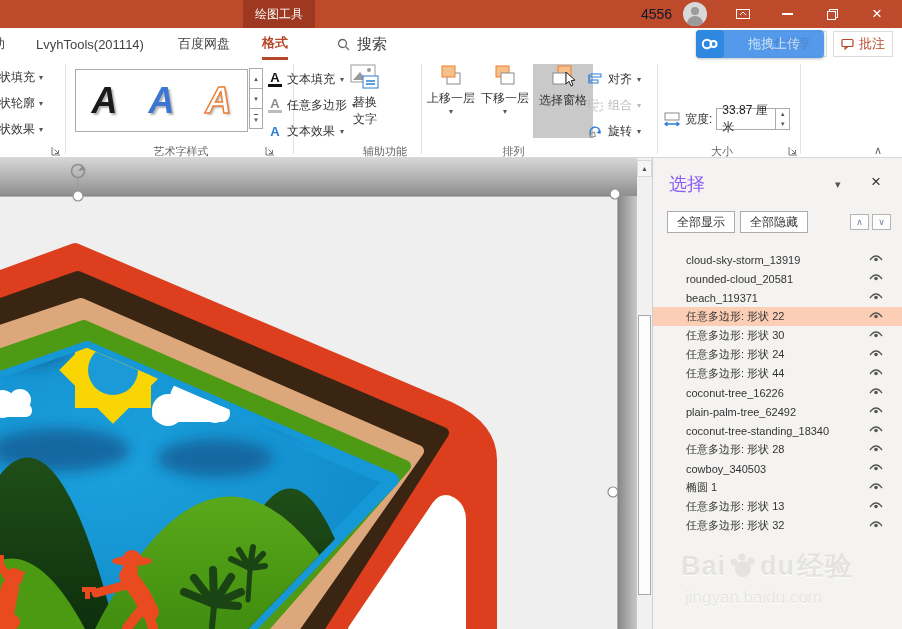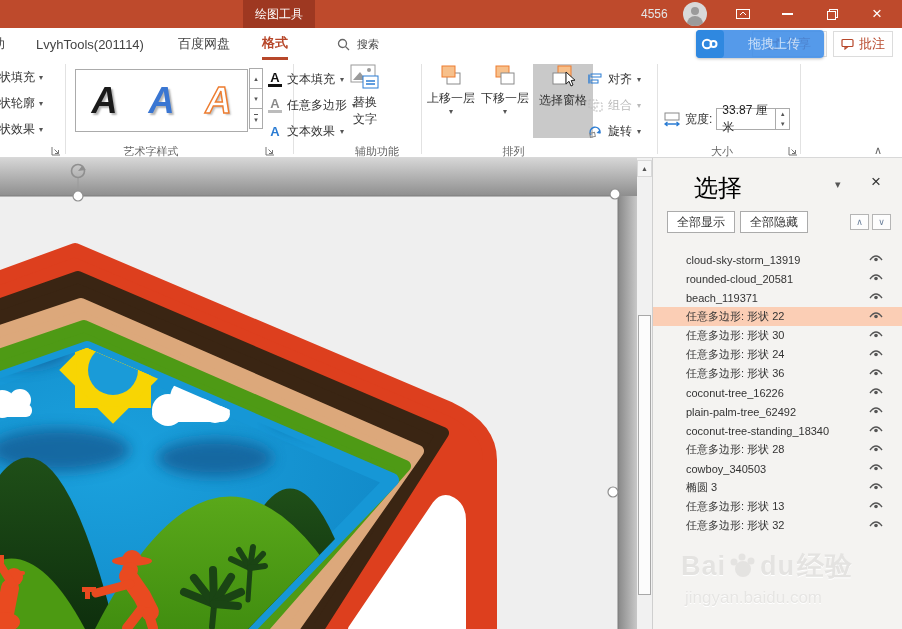--- a/index.html
+++ b/index.html
@@ -4,39 +4,39 @@
 <style>
   * { margin:0; padding:0; box-sizing:border-box; }
   html,body { width:902px; height:629px; overflow:hidden; }
   body { font-family:"Liberation Sans","DejaVu Sans",sans-serif; background:#fff; }
   #app { position:relative; width:902px; height:629px; overflow:hidden; }
 
   
   .titlebar { position:absolute; left:0; top:0; width:902px; height:28px; background:#be4a2c; }
   .ctx-tab { position:absolute; left:243px; top:0; width:72px; height:28px; background:#9e3821;
              color:#fff; font-size:12px; display:flex; align-items:center; justify-content:center; }
-  .tb-count { position:absolute; left:641px; top:0; height:28px; color:#e5e5e5; font-size:12px;
+  .tb-count { position:absolute; left:641px; top:0; height:28px; color:#0f172a; font-size:14px;
               display:flex; align-items:center; }
   .avatar { position:absolute; left:683px; top:2px; width:24px; height:24px; border-radius:50%;
             background:#d9d9d9; overflow:hidden; }
   .avatar .head { position:absolute; left:8px; top:5px; width:8px; height:8px; border-radius:50%; background:#9b9b9b; }
   .avatar .body { position:absolute; left:4px; top:14px; width:16px; height:12px; border-radius:8px 8px 0 0; background:#9b9b9b; }
   .tb-btn { position:absolute; top:0; width:34px; height:28px; display:flex; align-items:center;
             justify-content:center; color:#fff; }
   .tb-close { font-size:17px; }
   .tb-min-bar { width:11px; height:1.5px; background:#fff; }
 
   
   .menubar { position:absolute; left:0; top:28px; width:902px; height:32px; background:#fff; }
   .mb-clip { position:absolute; left:0; top:0; width:9px; height:32px; overflow:hidden; }
   .mb-clip span { position:absolute; left:-8px; top:7px; font-size:13px; color:#444; }
   .mb-tab { position:absolute; top:0; height:32px; display:flex; align-items:center; font-size:13px; color:#444; }
   .mb-tab.active { color:#b7472a; font-weight:bold; border-bottom:3px solid #b7472a; }
   .mb-search { position:absolute; left:337px; top:0; height:32px; display:flex; align-items:center; gap:7px;
-               font-size:11px; color:#444; }
+               font-size:15px; color:#444; }
   .mb-btn { position:absolute; top:3px; height:26px; background:#fff; border:1px solid #dcdcdc;
             color:#b7472a; font-size:13px; display:flex; align-items:center; justify-content:center; gap:5px; }
   .pill { position:absolute; left:696px; top:2px; width:128px; height:28px; border-radius:4px;
           background:rgba(62,140,231,0.88); display:flex; align-items:center;
           box-shadow:0 1px 3px rgba(0,0,0,.25); z-index:5; }
   .pill-logo { width:28px; height:28px; border-radius:4px; background:#2f88e0; display:flex;
                align-items:center; justify-content:center; }
   .pill-text { flex:1; text-align:center; color:rgba(255,255,255,.7); font-size:13px; }
 
   
@@ -94,21 +94,21 @@
   .scrollbar { position:absolute; left:637px; top:0; width:15px; height:471px; background:#f1f1f1; }
   .sb-up { position:absolute; left:0; top:2px; width:15px; height:17px; background:#f6f6f6;
            border:1px solid #d9d9d9; display:flex; align-items:center; justify-content:center;
            font-size:7px; color:#555; }
   .sb-thumb { position:absolute; left:1px; top:157px; width:13px; height:280px; background:#fcfcfc;
               border:1px solid #a8a8a8; }
 
   
   .pane { position:absolute; left:652px; top:158px; width:250px; height:471px; background:#f4f3f1;
           border-left:1px solid #cfcfcf; }
-  .pane-title { position:absolute; left:16px; top:14px; font-size:24px; color:#000000;margin-left:25px; }
+  .pane-title { position:absolute; left:16px; top:14px; font-size:18px; color:#8b5cf6; }
   .pane-caret { position:absolute; left:182px; top:20px; font-size:11px; color:#555; }
   .pane-close { position:absolute; left:218px; top:14px; font-size:17px; color:#333; }
   .pane-btn { position:absolute; top:53px; height:22px; background:#fff; border:1px solid #ababab;
               font-size:12px; color:#333; display:flex; align-items:center; justify-content:center; }
   .updown { position:absolute; top:56px; width:19px; height:16px; border:1px solid #b5b5b5; background:#fdfdfd;
             font-size:9px; color:#6a7f9a; display:flex; align-items:center; justify-content:center; }
   .plist { position:absolute; left:0; top:92px; width:250px; }
   .prow { position:relative; height:19px; display:flex; align-items:center; }
   .prow .plabel { position:absolute; left:33px; font-size:11px; color:#333; white-space:nowrap; }
   .prow .eye { position:absolute; left:216px; top:4px; }
@@ -240,35 +240,35 @@
       <div class="txt-item">
         <span class="mini-a a-effect">A</span>
         <span>文本效果</span>
           <span class="dd">▾</span>
       </div>
     </div>
     <svg class="launcher" style="left:264px; top:85px;" viewBox="0 0 12 12">
       <path d="M2 2 V10 H10" fill="none" stroke="#777" stroke-width="1"></path>
       <path d="M4.5 4.5 L8.5 8.5 M8.5 5 V8.5 H5" fill="none" stroke="#777" stroke-width="1"></path>
     </svg>
-    <div class="grp-label" style="left:86px; width:130px;text-align:center;">艺术字样式</div>
+    <div class="grp-label" style="left:116px; width:130px;text-align:center;">艺术字样式</div>
 
     <div class="bigbtn alt-btn">
       <svg width="30" height="26" viewBox="0 0 30 26">
         <rect x="1" y="1" width="24" height="17" fill="#fff" stroke="#9a9a9a"></rect>
         <circle cx="19" cy="6" r="2" fill="#9a9a9a"></circle>
         <path d="M3 16 L10 8 L16 16 Z" fill="#9a9a9a"></path>
         <rect x="13" y="12" width="15" height="12" fill="#fff" stroke="#2b7cd3"></rect>
         <line x1="16" y1="17" x2="25" y2="17" stroke="#2b7cd3" stroke-width="1.5"></line>
         <line x1="16" y1="20" x2="25" y2="20" stroke="#2b7cd3" stroke-width="1.5"></line>
       </svg>
       <span class="lbl">替换</span>
       <span>文字</span>
     </div>
-    <div class="grp-label" style="left:324px; width:106px;">辅助功能</div>
+    <div class="grp-label" style="left:332px; width:106px;">辅助功能</div>
 
     <div class="bigbtn arr-btn1">
       <svg width="22" height="22" viewBox="0 0 22 22">
         <rect x="7" y="9" width="13" height="11" fill="#fff" stroke="#8a8a8a"></rect>
         <rect x="2" y="2" width="13" height="11" fill="#f7c08b" stroke="#ed7d31"></rect>
       </svg>
       <span class="lbl">上移一层</span>
       <span class="dd">▾</span>
     </div>
     <div class="bigbtn arr-btn2">
@@ -522,21 +522,21 @@
           </svg>
       </div>
       <div class="prow">
         <span class="plabel">任意多边形: 形状 24</span>
         <svg class="eye" width="14" height="10" viewBox="0 0 14 10">
             <path d="M1 6 Q7 -2 13 6" fill="none" stroke="#555" stroke-width="1.4"></path>
             <circle cx="7" cy="5.5" r="1.8" fill="#555"></circle>
           </svg>
       </div>
       <div class="prow">
-        <span class="plabel">任意多边形: 形状 36</span>
+        <span class="plabel">任意多边形: 形状 44</span>
         <svg class="eye" width="14" height="10" viewBox="0 0 14 10">
             <path d="M1 6 Q7 -2 13 6" fill="none" stroke="#555" stroke-width="1.4"></path>
             <circle cx="7" cy="5.5" r="1.8" fill="#555"></circle>
           </svg>
       </div>
       <div class="prow">
         <span class="plabel">coconut-tree_16226</span>
         <svg class="eye" width="14" height="10" viewBox="0 0 14 10">
             <path d="M1 6 Q7 -2 13 6" fill="none" stroke="#555" stroke-width="1.4"></path>
             <circle cx="7" cy="5.5" r="1.8" fill="#555"></circle>
@@ -564,21 +564,21 @@
           </svg>
       </div>
       <div class="prow">
         <span class="plabel">cowboy_340503</span>
         <svg class="eye" width="14" height="10" viewBox="0 0 14 10">
             <path d="M1 6 Q7 -2 13 6" fill="none" stroke="#555" stroke-width="1.4"></path>
             <circle cx="7" cy="5.5" r="1.8" fill="#555"></circle>
           </svg>
       </div>
       <div class="prow">
-        <span class="plabel">椭圆 3</span>
+        <span class="plabel">椭圆 1</span>
         <svg class="eye" width="14" height="10" viewBox="0 0 14 10">
             <path d="M1 6 Q7 -2 13 6" fill="none" stroke="#555" stroke-width="1.4"></path>
             <circle cx="7" cy="5.5" r="1.8" fill="#555"></circle>
           </svg>
       </div>
       <div class="prow">
         <span class="plabel">任意多边形: 形状 13</span>
         <svg class="eye" width="14" height="10" viewBox="0 0 14 10">
             <path d="M1 6 Q7 -2 13 6" fill="none" stroke="#555" stroke-width="1.4"></path>
             <circle cx="7" cy="5.5" r="1.8" fill="#555"></circle>

